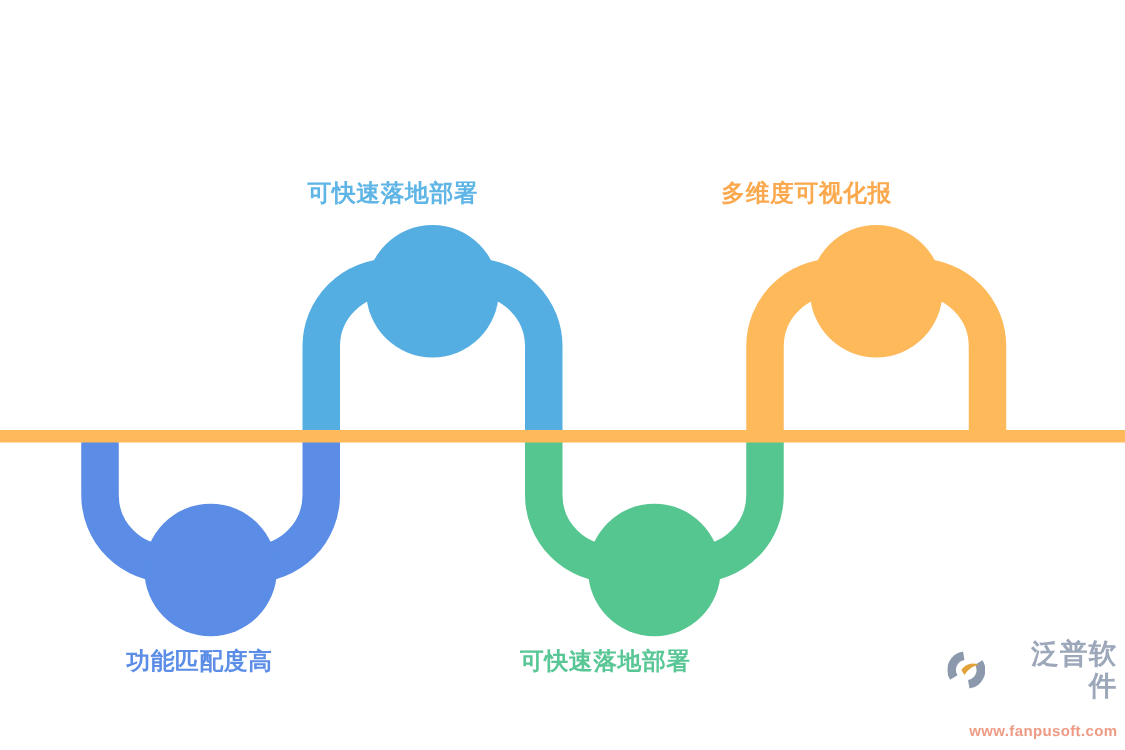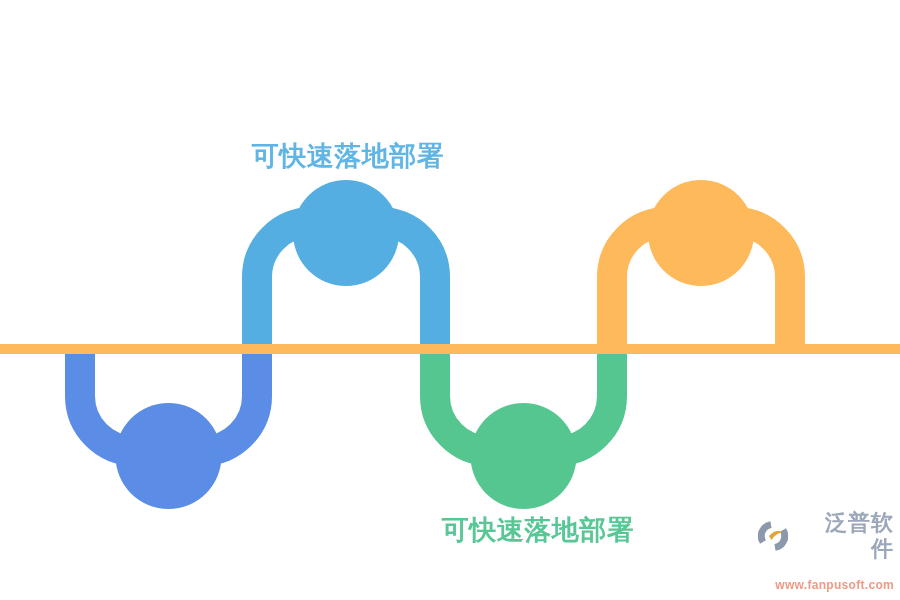--- a/index.html
+++ b/index.html
@@ -18,23 +18,22 @@
   #wave-svg {
     position: absolute;
     left: 0;
     top: 0;
     width: 900px;
     height: 600px;
     display: block;
   }
   .wave-label {
     position: absolute;
-    font-size: 27px;
+    font-size: 19px;
     font-weight: bold;
-    text-align: center;
     white-space: nowrap;
     letter-spacing: 0.5px;
     line-height: 30px;
   }
   #lbl-up-1   { left: 246px; top: 141px; width: 204px; }
   #lbl-up-2   { left: 577px; top: 141px; width: 204px; }
   #lbl-down-1 { left: 101px; top: 515px; width: 204px; }
   #lbl-down-2 { left: 416px; top: 515px; width: 244px; }
   .logo {
     position: absolute;
@@ -81,21 +80,23 @@
       <circle cx="346" cy="233" r="53" fill="#54AEE1"></circle>
       <path d="M 435 349 L 435 396 A 55 55 0 0 0 490 451 L 557 451 A 55 55 0 0 0 612 396 L 612 349" fill="none" stroke="#55C690" stroke-width="30"></path>
       <circle cx="523.5" cy="456" r="53" fill="#55C690"></circle>
       <path d="M 612 349 L 612 277 A 55 55 0 0 1 667 222 L 735 222 A 55 55 0 0 1 790 277 L 790 349" fill="none" stroke="#FDB95A" stroke-width="30"></path>
       <circle cx="701" cy="233" r="53" fill="#FDB95A"></circle>
       <rect x="0" y="344" width="900" height="10" fill="#FDB95A"></rect>
     </svg>
 
   <div class="wave-label" id="lbl-up-1" style="color: rgb(95, 181, 229);">可快速落地部署</div>
 
+  <div class="wave-label" id="lbl-up-2" style="color: rgb(251, 169, 78);">多维度可视化报</div>
 
+  <div class="wave-label" id="lbl-down-1" style="color: rgb(92, 142, 232);">功能匹配度高</div>
 
   <div class="wave-label" id="lbl-down-2" style="color: rgb(88, 199, 149);">可快速落地部署</div>
 
   <div class="logo">
     <div class="logo-row">
       <svg class="logo-icon" viewBox="0 0 30 30" xmlns="http://www.w3.org/2000/svg">
         <path d="M 5 21 A 11.5 11.5 0 0 1 13 3.6" stroke="#8C98AC" stroke-width="7" fill="none"></path>
         <path d="M 25 9 A 11.5 11.5 0 0 1 17 26.4" stroke="#8C98AC" stroke-width="7" fill="none"></path>
         <path d="M 11 15 Q 17 7.5 25 11 Q 18 12 13.5 19 Z" fill="#E2A23C"></path>
       </svg>

